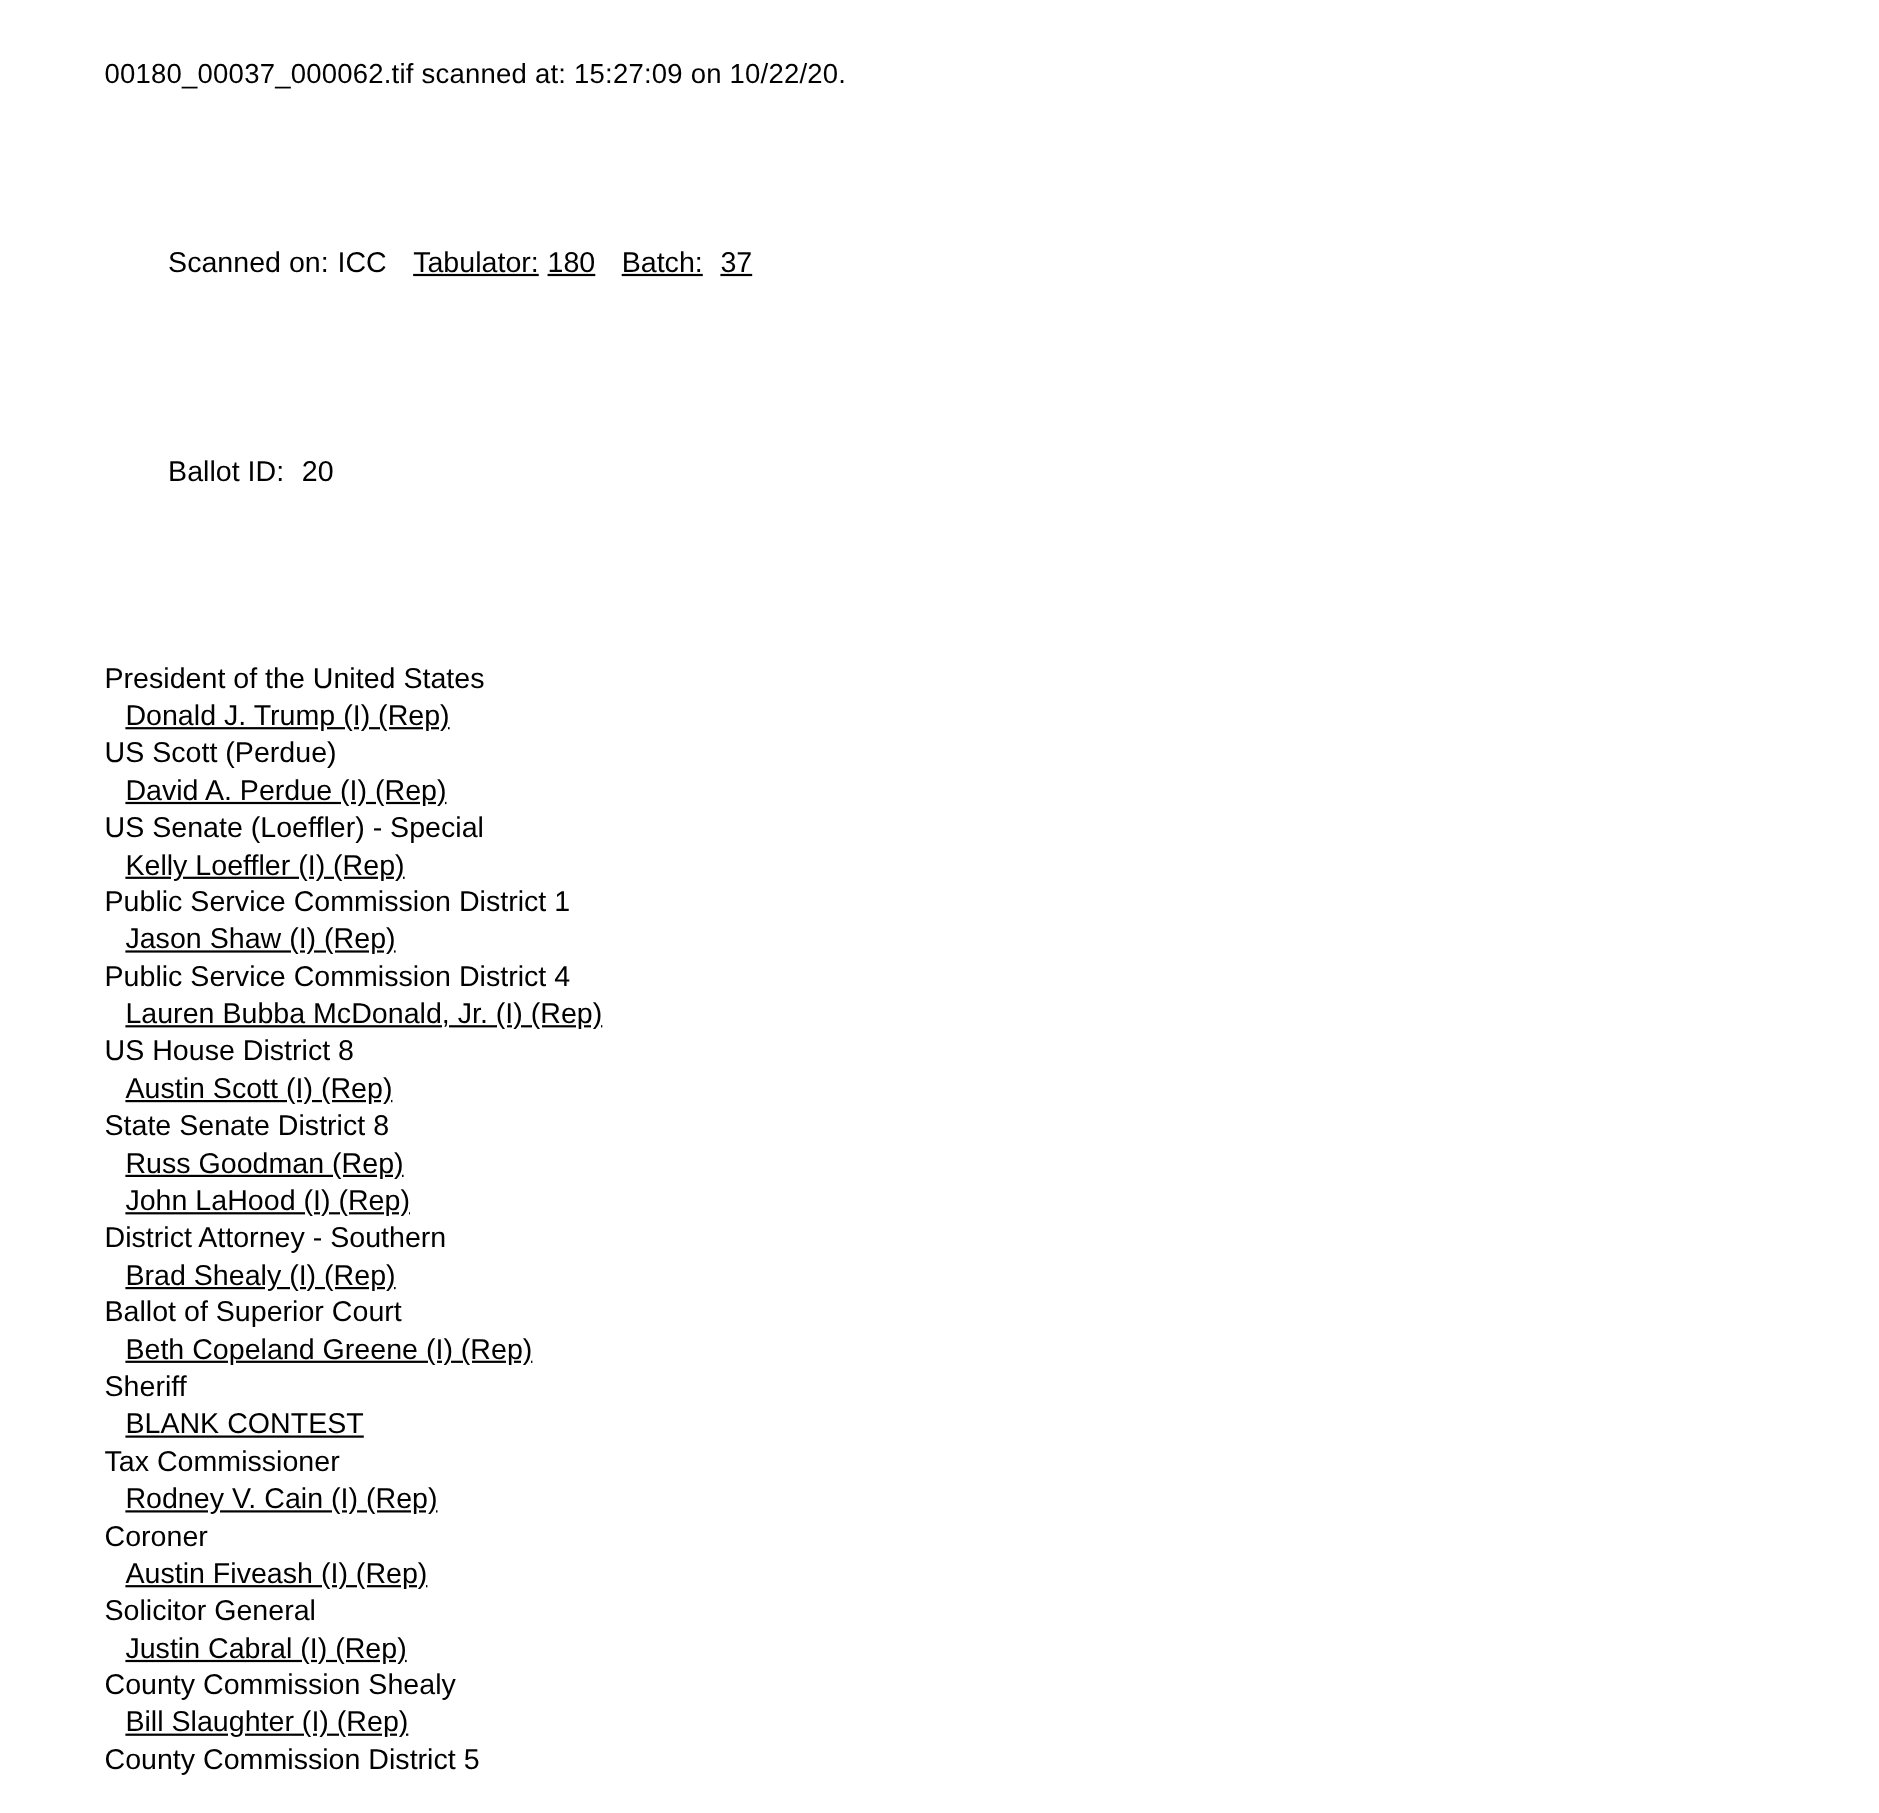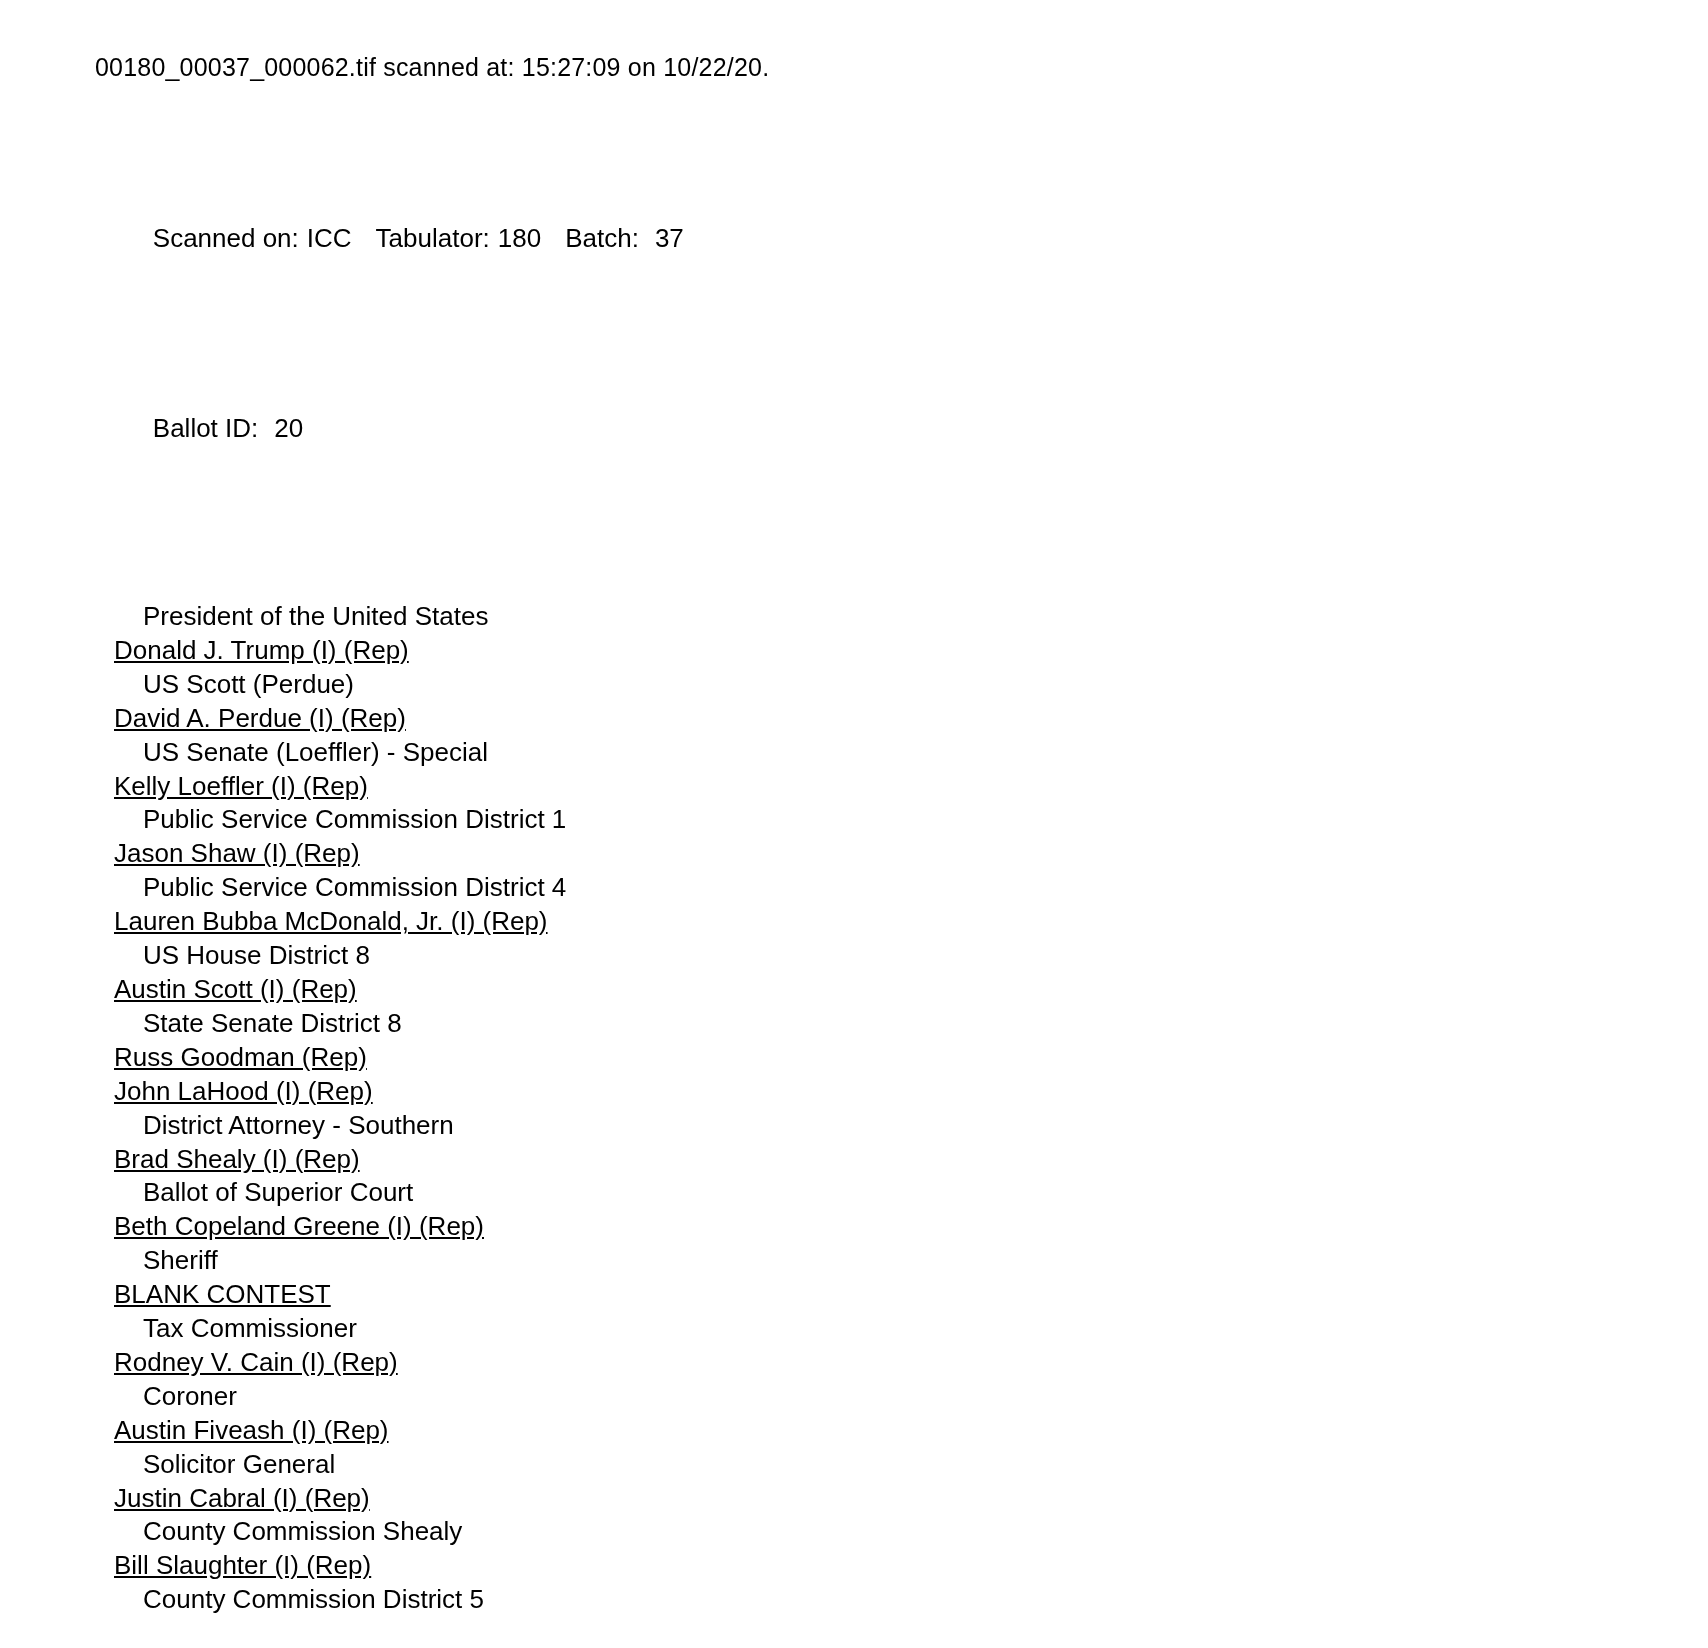--- a/index.html
+++ b/index.html
@@ -32,30 +32,29 @@
   }
   .meta-block {
     margin-top: 23px;
     font-size: 26px;
     line-height: 38px;
     white-space: pre;
   }
   .meta-row { display: block; }
   .meta-pair { display: inline; }
   .meta-pair .value { margin-left: 8px; }
-  .meta-pair + .meta-pair { margin-left: 24px; }
+  .meta-pair + .meta-pair { margin-left: 24px; text-decoration: underline; }
   .meta-pair.wide-gap .value { margin-left: 16px; }
   .contest-list {
     margin-top: 39px;
     font-size: 26px;
     line-height: 33.9px;
   }
   .contest-name {
     white-space: pre;
-    margin-left: 48px;
   }
   .contest-selection {
     padding-left: 19px;
     white-space: pre;
     text-decoration: underline;
   }
 </style>
 </head>
 <body>
 

